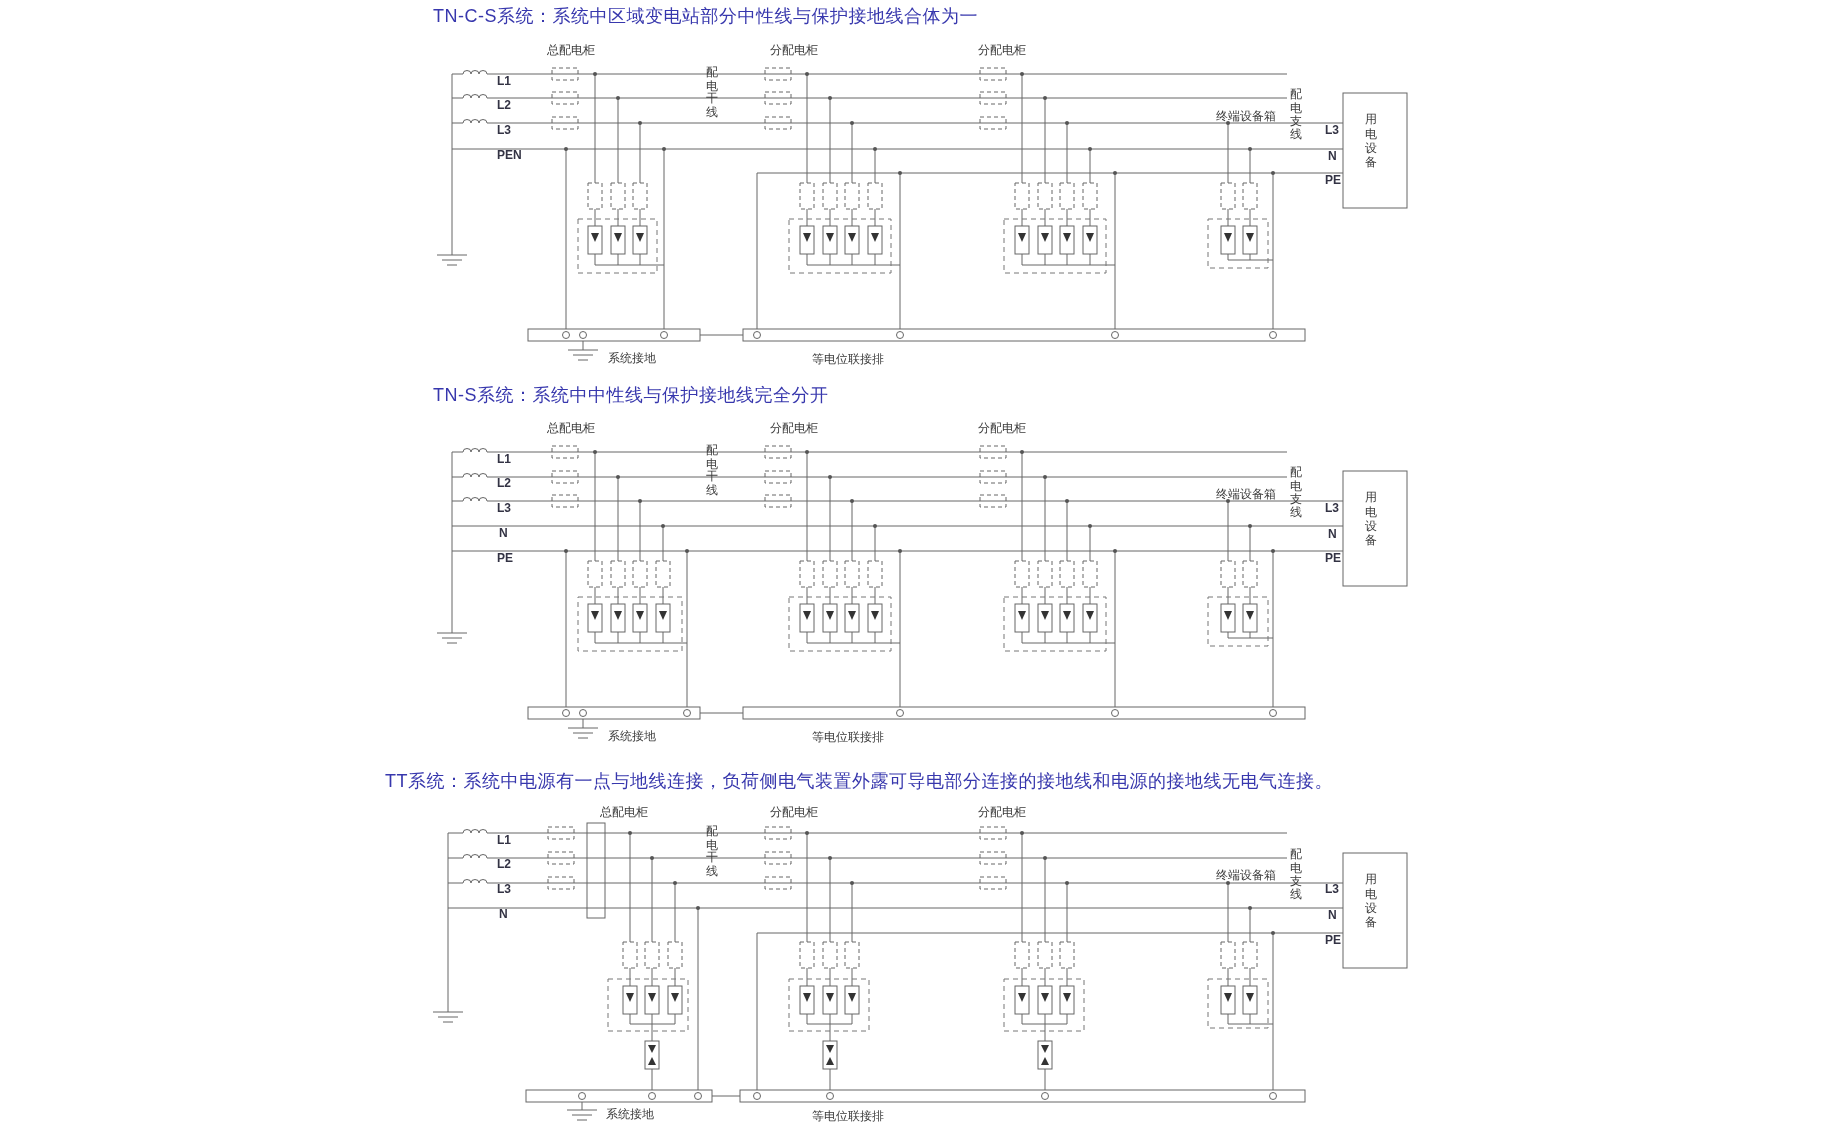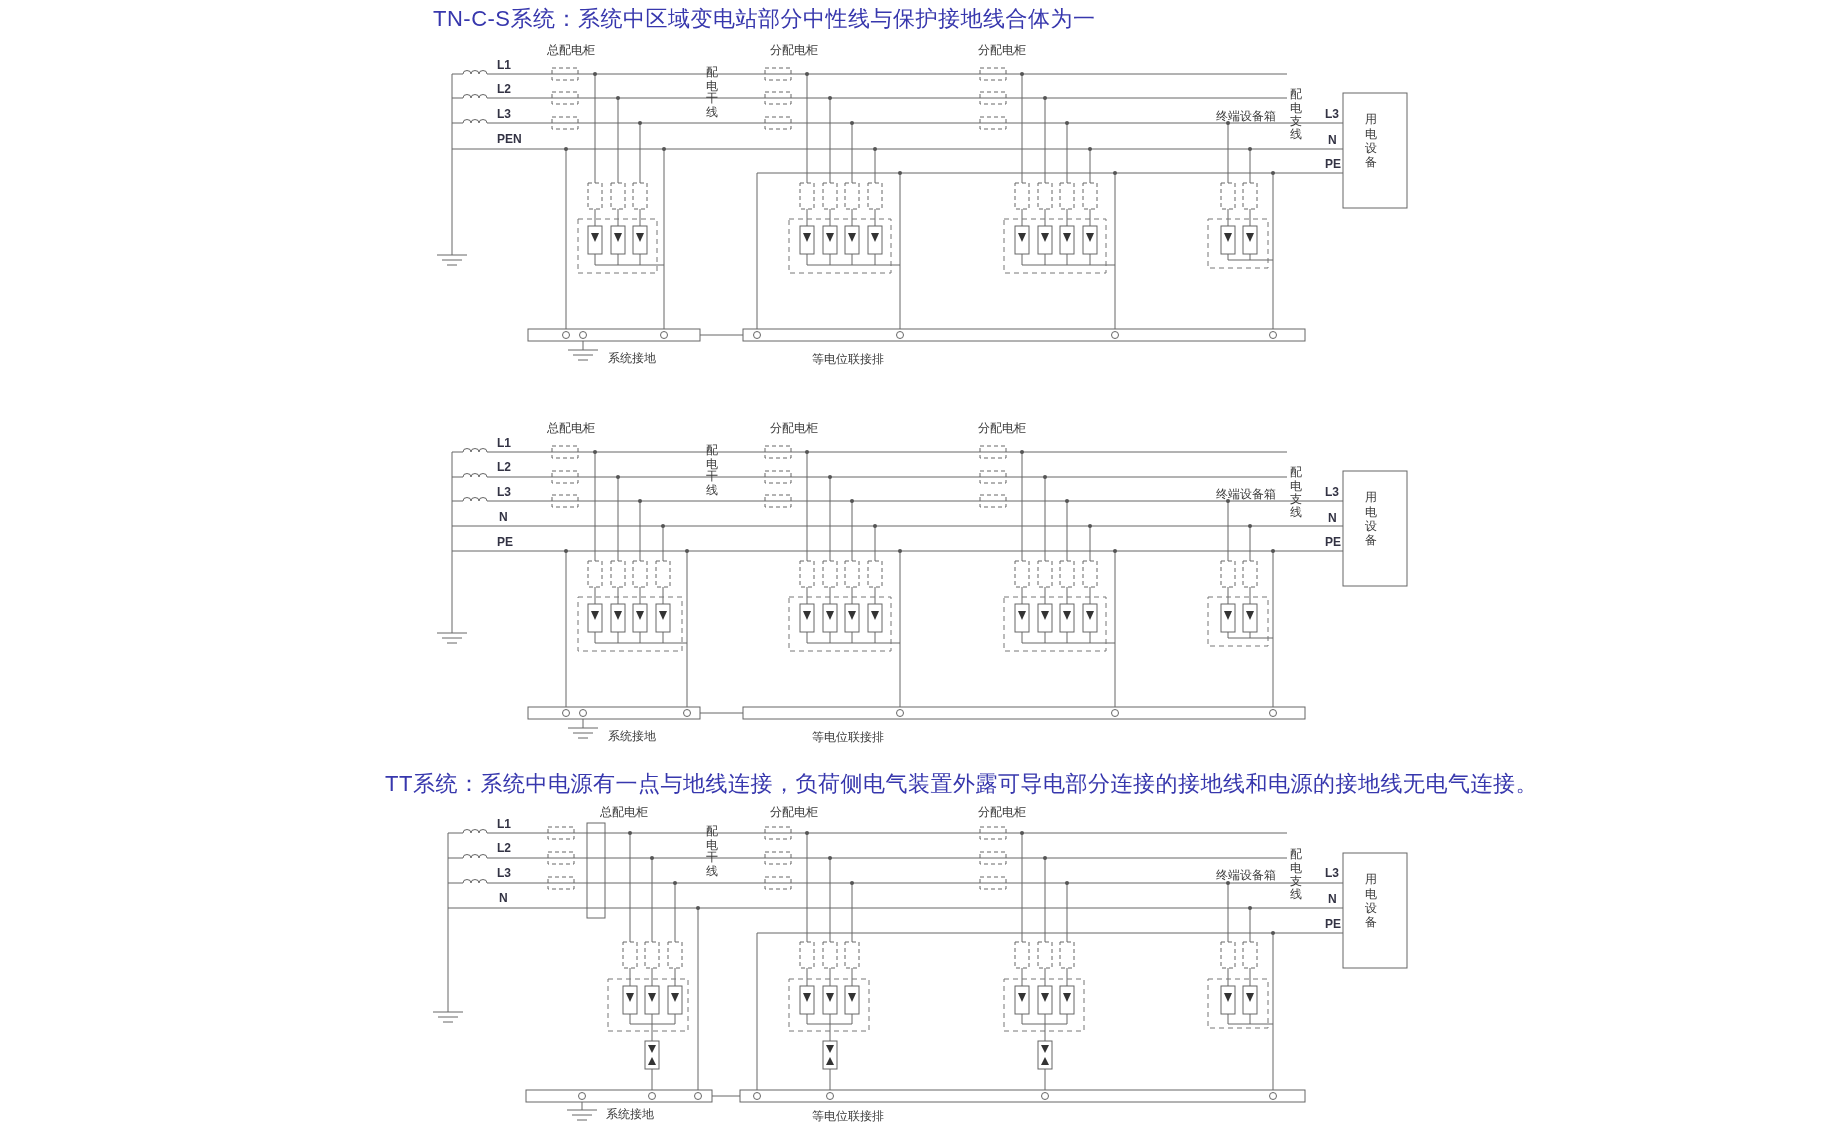--- a/index.html
+++ b/index.html
@@ -5,23 +5,23 @@
   html,body{margin:0;padding:0;background:#ffffff;}
   .page{position:relative;width:1843px;height:1138px;background:#ffffff;overflow:hidden;
         font-family:"Liberation Sans","DejaVu Sans",sans-serif;}
   svg.wiring{position:absolute;left:0;top:0;}
   svg.wiring line, svg.wiring rect, svg.wiring path{stroke:#666;fill:none;stroke-width:1;}
   svg.wiring .dash{stroke-dasharray:4 3;}
   svg.wiring .boxdash{stroke-dasharray:5 4;stroke:#777;}
   svg.wiring .tri{fill:#333;stroke:none;}
   svg.wiring .dot{fill:#555;stroke:none;}
   svg.wiring .node{fill:#fff;stroke:#666;}
-  .ttl{position:absolute;font-size:22px;color:#3737ad;white-space:nowrap;letter-spacing:0.5px;}
+  .ttl{position:absolute;font-size:18px;color:#3737ad;white-space:nowrap;letter-spacing:0.5px;}
   .lbl{position:absolute;font-size:12px;color:#3a3a3a;white-space:nowrap;}
-  .wlbl{position:absolute;font-size:12px;font-weight:600;color:#333344;white-space:nowrap;}
+  .wlbl{position:absolute;font-size:12px;font-weight:600;color:#333344;white-space:nowrap;margin-top:16px;}
   .vtext{position:absolute;writing-mode:vertical-rl;text-orientation:upright;
          font-size:12px;color:#3a3a3a;letter-spacing:13px;line-height:12px;}
   .vtext.eq{letter-spacing:14px;}
 </style>
 </head>
 <body>
 
 <div class="page">
 
 <svg class="wiring" width="1843" height="1138">
@@ -524,20 +524,21 @@
 <div class="vtext" style="left:706px;top:57px">配电干线</div>
 <div class="lbl" style="left:1216px;top:108px">终端设备箱</div>
 <div class="vtext" style="left:1290px;top:79px">配电支线</div>
 <div class="wlbl" style="left:1325px;top:107px">L3</div>
 <div class="wlbl" style="left:1328px;top:133px">N</div>
 <div class="wlbl" style="left:1325px;top:157px">PE</div>
 <div class="vtext eq" style="left:1365px;top:104px">用电设备</div>
 <div class="lbl" style="left:608px;top:350px">系统接地</div>
 <div class="lbl" style="left:812px;top:351px">等电位联接排</div>
 
+<div class="ttl" style="left:433px;top:383px">TN-S系统：系统中中性线与保护接地线完全分开</div>
 <div class="lbl" style="left:547px;top:420px">总配电柜</div>
 <div class="lbl" style="left:770px;top:420px">分配电柜</div>
 <div class="lbl" style="left:978px;top:420px">分配电柜</div>
 <div class="wlbl" style="left:497px;top:436px">L1</div>
 <div class="wlbl" style="left:497px;top:460px">L2</div>
 <div class="wlbl" style="left:497px;top:485px">L3</div>
 <div class="wlbl" style="left:499px;top:510px">N</div>
 <div class="wlbl" style="left:497px;top:535px">PE</div>
 <div class="vtext" style="left:706px;top:435px">配电干线</div>
 <div class="lbl" style="left:1216px;top:486px">终端设备箱</div>

